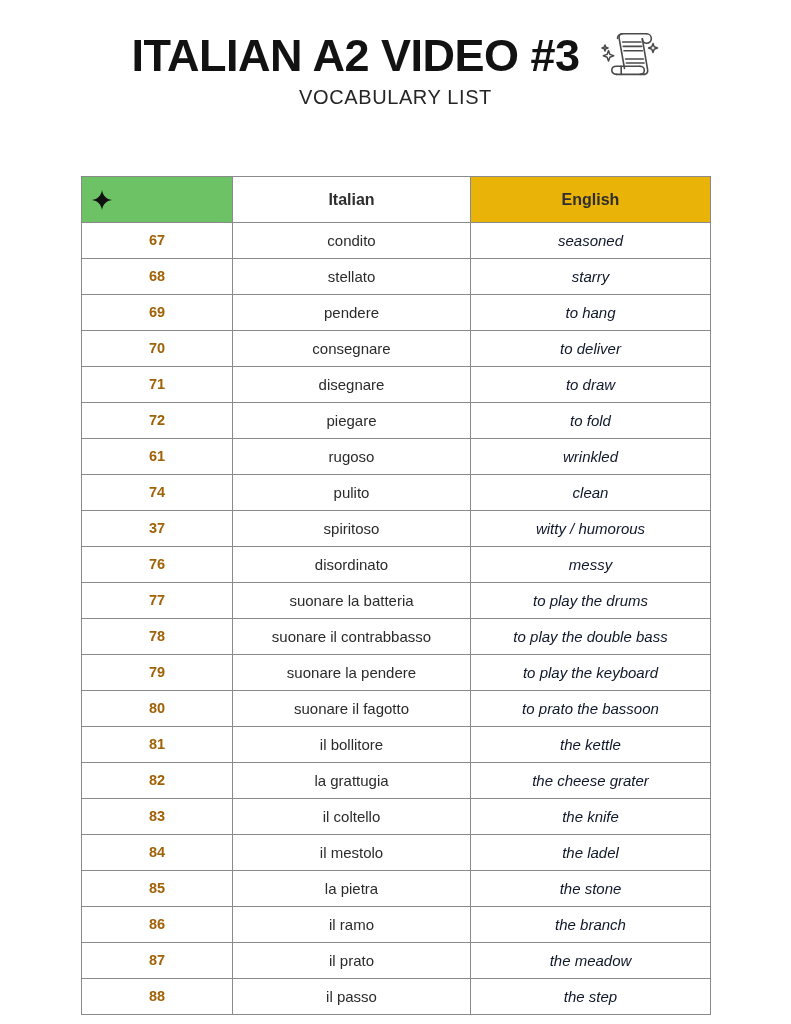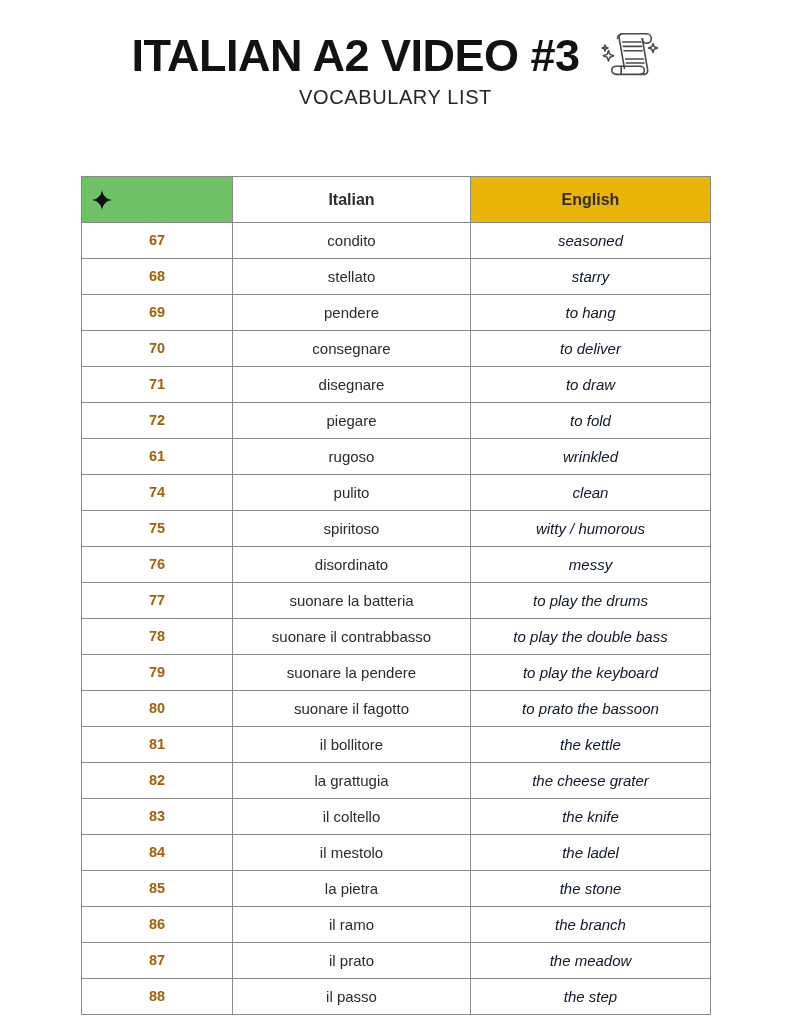--- a/index.html
+++ b/index.html
@@ -225,21 +225,21 @@
             <td class="cell-num">61</td>
             <td class="cell-ita">rugoso</td>
             <td class="cell-eng">wrinkled</td>
           </tr>
           <tr>
             <td class="cell-num">74</td>
             <td class="cell-ita">pulito</td>
             <td class="cell-eng">clean</td>
           </tr>
           <tr>
-            <td class="cell-num">75</td>
+            <td class="cell-num">37</td>
             <td class="cell-ita">spiritoso</td>
             <td class="cell-eng">witty / humorous</td>
           </tr>
           <tr>
             <td class="cell-num">76</td>
             <td class="cell-ita">disordinato</td>
             <td class="cell-eng">messy</td>
           </tr>
           <tr>
             <td class="cell-num">77</td>

